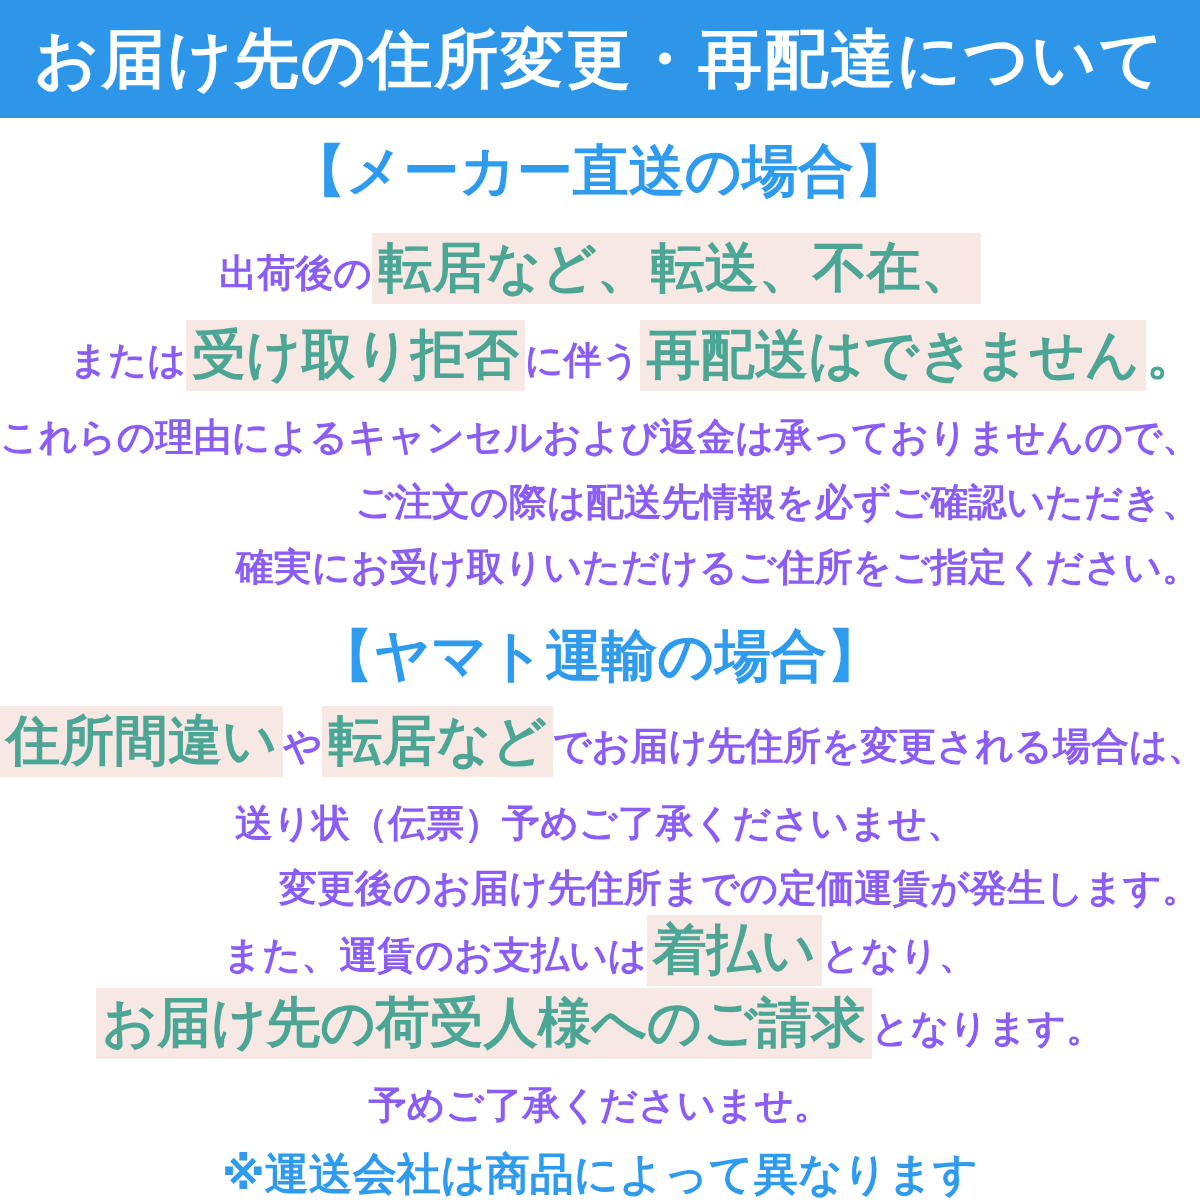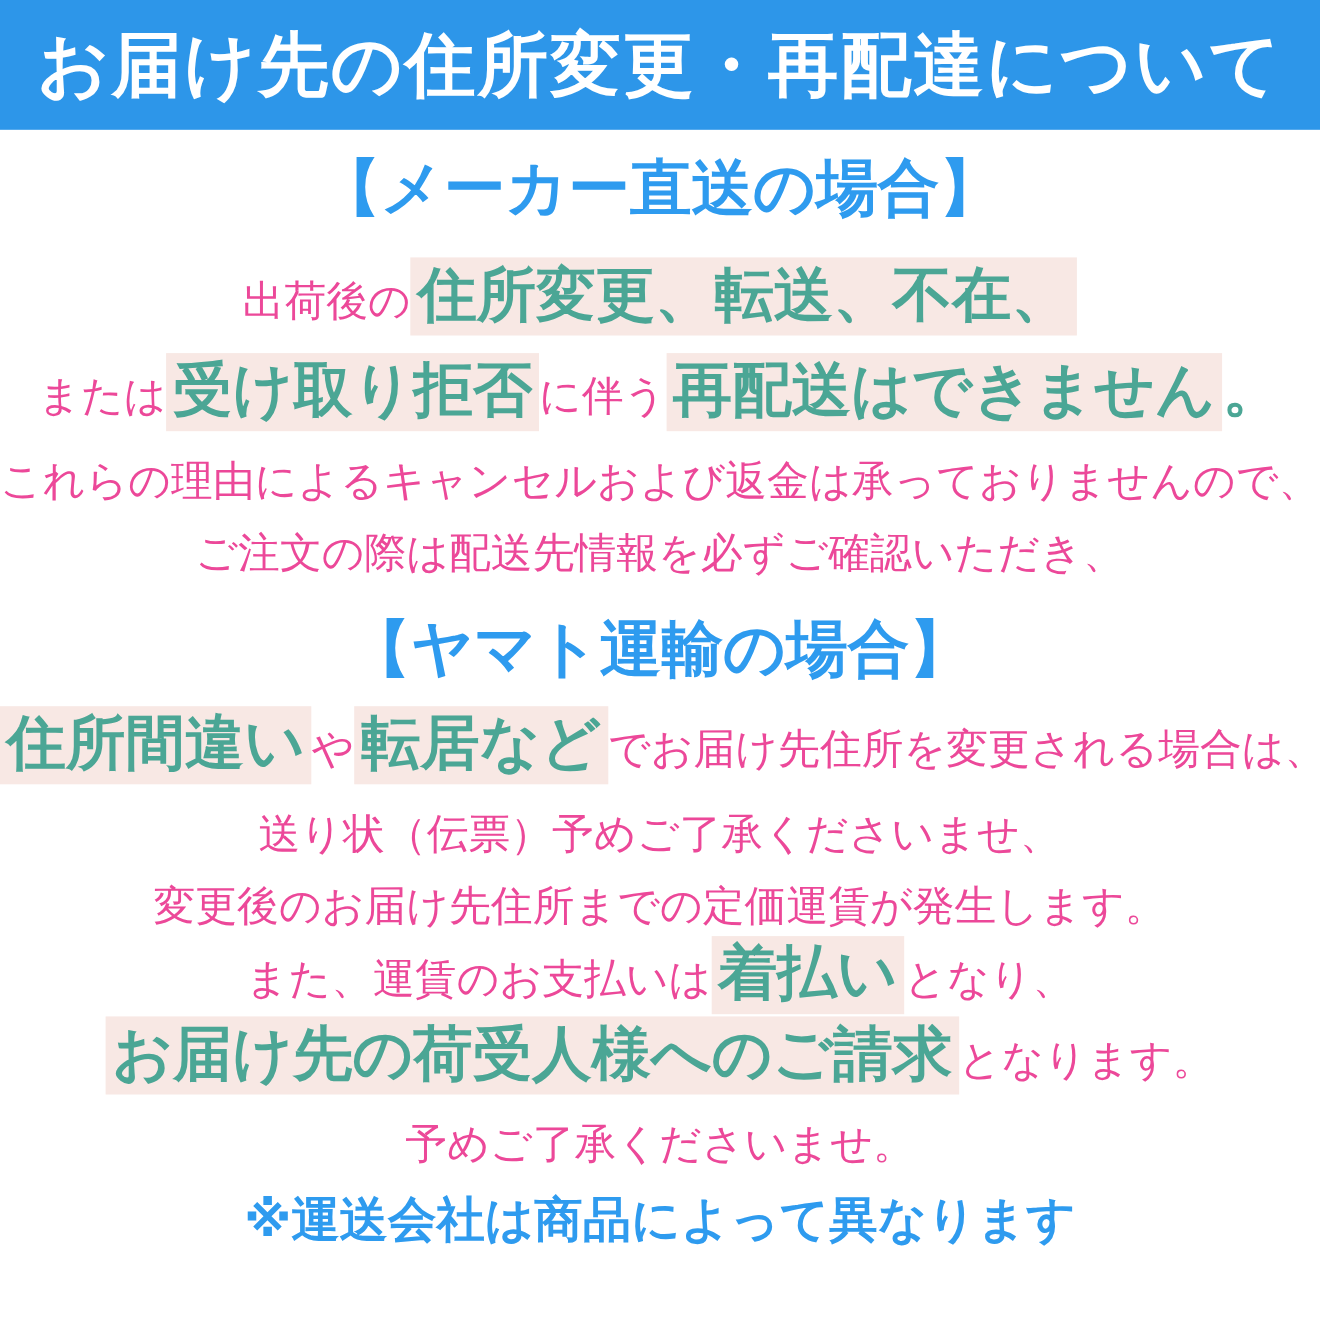--- a/index.html
+++ b/index.html
@@ -34,23 +34,23 @@
     white-space:nowrap;
   }
   .section-title.s1{margin-top:18px;}
   .section-title.s2{margin-top:28px;font-family:Liberation Serif, serif;}
   .line{
     margin:0;
     white-space:nowrap;
   }
   
   .t-body{
-    color:#ec4899;
+    color:#8b5cf6;
     font-size:38px;
-    font-weight:400;
+    font-weight:700;
     vertical-align:baseline;
   }
   
   .t-hl{
     color:#4ba695;
     background:#f8e8e4;
     font-size:54px;
     font-weight:700;
     padding:4px 6px 7px 6px;
     vertical-align:baseline;
@@ -65,44 +65,45 @@
   .footer-note{
     margin:14px 0 0 0;
     color:#2e9bef;
     font-size:44px;
     font-weight:700;
     white-space:nowrap;
   }
   
   .m-lg{margin-top:26px;}
   .m-md{margin-top:20px;}
-  .m-sm{margin-top:14px;}
+  .m-sm{margin-top:14px;text-align:right;}
   .m-xs{}
 </style>
 </head>
 <body>
 
 <div class="page">
 
   <header class="header">
     <h1>お届け先の住所変更・再配達について</h1>
   </header>
 
   <main>
 
     <h2 class="section-title s1">【メーカー直送の場合】</h2>
 
-    <p class="line m-lg"><span class="t-body">出荷後の</span><span class="t-hl">住所変更、転送、不在、</span></p>
+    <p class="line m-lg"><span class="t-body">出荷後の</span><span class="t-hl">転居など、転送、不在、</span></p>
 
     <p class="line m-sm"><span class="t-body">または</span><span class="t-hl">受け取り拒否</span><span class="t-body">に伴う</span><span class="t-hl">再配送はできません</span><span class="t-teal">。</span></p>
 
     <p class="line m-md"><span class="t-body">これらの理由によるキャンセルおよび返金は承っておりませんので、</span></p>
 
     <p class="line m-sm"><span class="t-body">ご注文の際は配送先情報を必ずご確認いただき、</span></p>
 
+    <p class="line m-sm"><span class="t-body">確実にお受け取りいただけるご住所をご指定ください。</span></p>
 
     <h2 class="section-title s2">【ヤマト運輸の場合】</h2>
 
     <p class="line m-sm"><span class="t-hl">住所間違い</span><span class="t-body">や</span><span class="t-hl">転居など</span><span class="t-body">でお届け先住所を変更される場合は、</span></p>
 
     <p class="line m-md"><span class="t-body">送り状（伝票）予めご了承くださいませ、</span></p>
 
     <p class="line m-sm"><span class="t-body">変更後のお届け先住所までの定価運賃が発生します。</span></p>
 
     <p class="line m-xs"><span class="t-body">また、運賃のお支払いは</span><span class="t-hl">着払い</span><span class="t-body">となり、</span></p>

